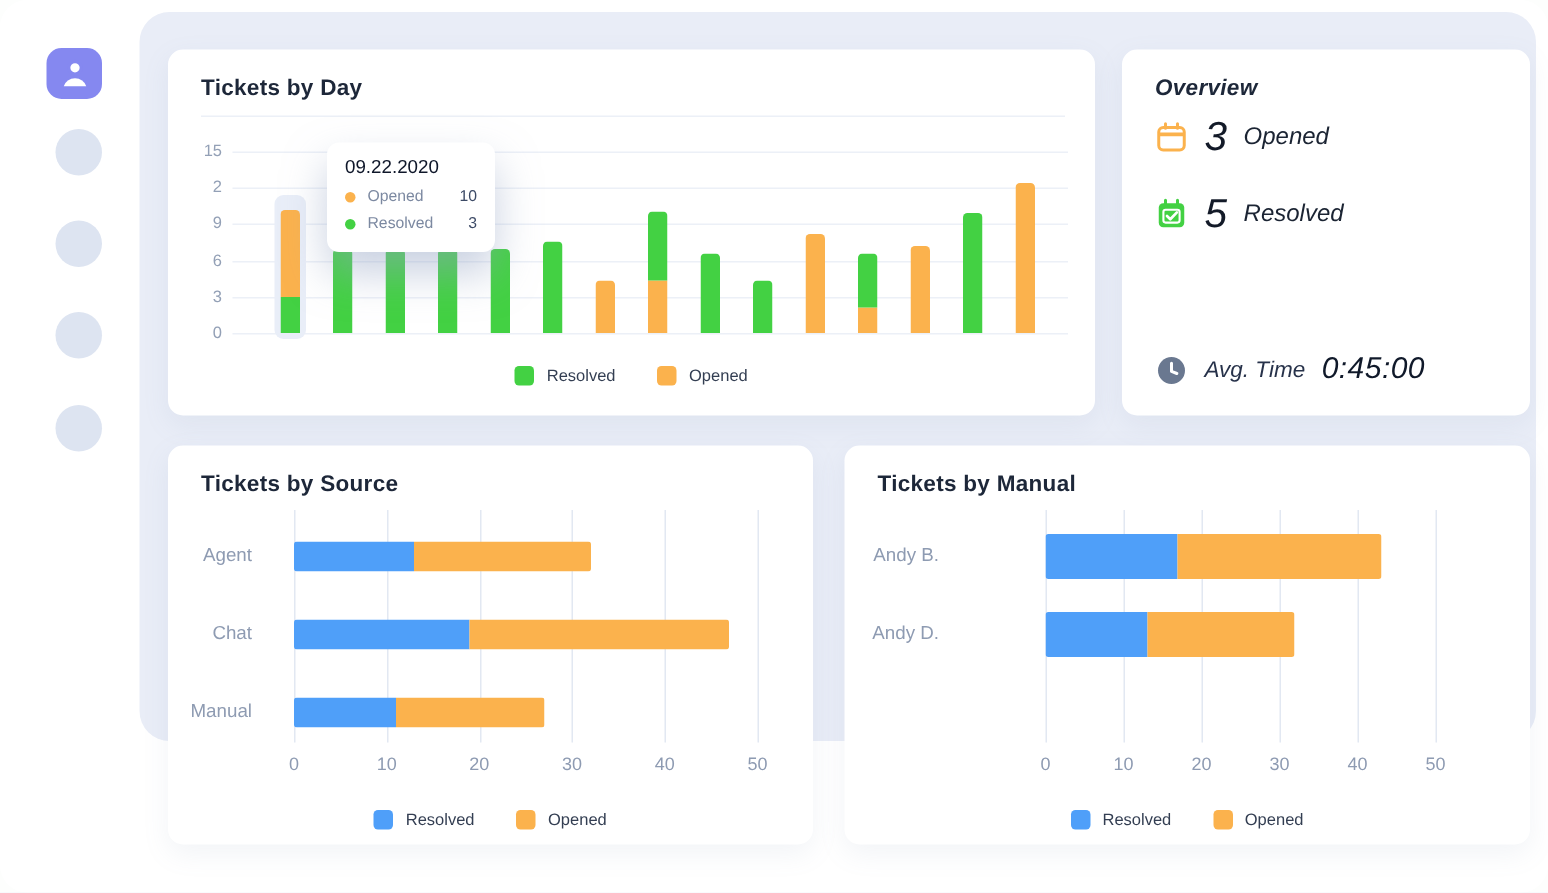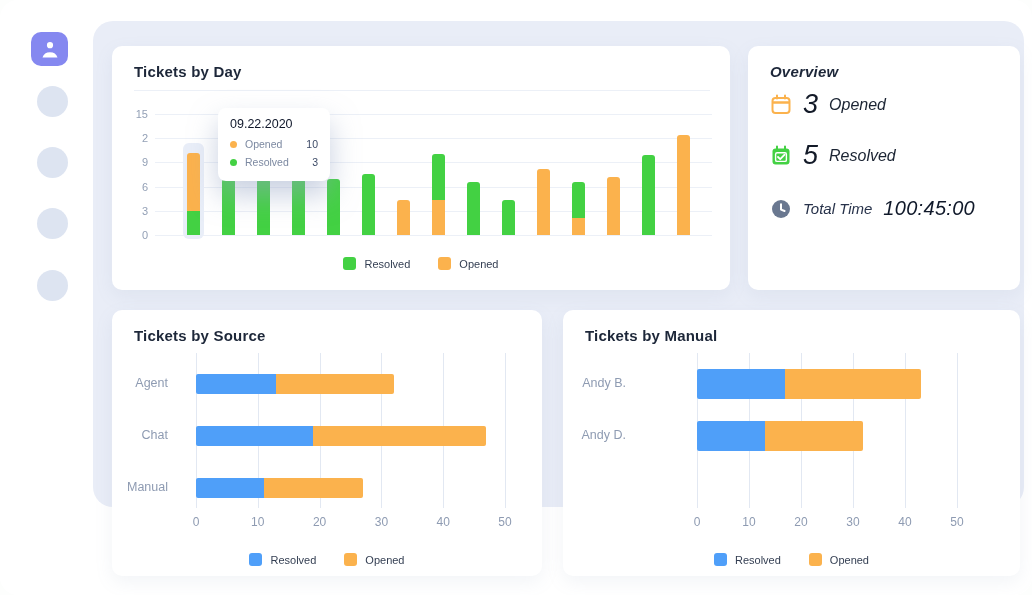--- a/index.html
+++ b/index.html
@@ -1,17 +1,17 @@
 <!DOCTYPE html>
 <html><head>
 <meta charset="utf-8">
 <style>
   html,body{margin:0;padding:0;background:#fdfefd;font-family:"Liberation Sans",sans-serif;}
   .app{position:relative;width:1032px;height:595px;background:#ffffff;border-radius:18px;overflow:hidden;margin:0 auto;}
-  .content{position:absolute;left:93px;top:21px;width:931px;height:486px;background:#e9edf7;border-radius:20px;}
+  .content{position:absolute;left:93px;top:8px;width:931px;height:486px;background:#e9edf7;border-radius:20px;}
   .sidebar{position:absolute;left:13px;top:8px;width:80px;height:579px;background:#ffffff;}
   .avatar{position:absolute;left:18px;top:24px;width:37px;height:34px;background:#8588f0;border-radius:10px;display:flex;align-items:center;justify-content:center;cursor:pointer;}
   .nav-dot{position:absolute;left:24px;width:31px;height:31px;border-radius:50%;background:#dde4f1;cursor:pointer;}
   .card{position:absolute;background:#ffffff;border-radius:10px;box-shadow:0 6px 18px rgba(125,145,175,0.10);}
   .card-title{position:absolute;left:22px;top:17px;font-size:15px;font-weight:600;letter-spacing:.2px;color:#1d2739;}
   .hline{position:absolute;left:22px;right:20px;top:44px;height:1px;background:#ecf0f7;}
   
   .grid-h{position:absolute;height:1px;background:#ecf0f7;}
   .grid-v{position:absolute;width:1px;background:#e2e8f2;}
   .ylabel{position:absolute;width:36px;text-align:right;font-size:11px;color:#93a0b6;}
@@ -170,29 +170,29 @@
           <svg width="22" height="22" viewBox="0 0 22 22">
             <path d="M7 1.5 v3 M15 1.5 v3" stroke="#43d143" stroke-width="2" stroke-linecap="round"></path>
             <rect x="2.5" y="3.5" width="17" height="16" rx="3" fill="#43d143"></rect>
             <rect x="5.6" y="7.8" width="10.8" height="8.6" rx="1.5" fill="none" stroke="#ffffff" stroke-width="1.4"></rect>
             <path d="M8 12 l2.2 2.2 L14.6 9.6" fill="none" stroke="#ffffff" stroke-width="1.8" stroke-linecap="round" stroke-linejoin="round"></path>
           </svg>
         </span>
         <span class="ov-num">5</span>
         <span class="ov-label">Resolved</span>
       </div>
-      <div class="ov-row" style="top:151px;">
+      <div class="ov-row" style="top:202px;">
         <span class="icon-box">
           <svg width="20" height="20" viewBox="0 0 20 20">
             <circle cx="10" cy="10" r="9" fill="#6a7890"></circle>
             <path d="M10 5.2 V10.6 l3.6 1.4" fill="none" stroke="#ffffff" stroke-width="2" stroke-linecap="round" stroke-linejoin="round"></path>
           </svg>
         </span>
-        <span class="ov-sub">Total Time</span>
-        <span class="ov-val">100:45:00</span>
+        <span class="ov-sub">Avg. Time</span>
+        <span class="ov-val">0:45:00</span>
       </div>
     </div>
 
     <div class="card" style="left:19px;top:289px;width:430px;height:266px;">
       <div class="card-title">Tickets by Source</div>
       <div id="source-plot" style="position:absolute;inset:0;">
           <div class="grid-v" style="left: 84px; top: 43px; height: 155px;"></div>
           <div class="tick-label" style="left: 64px; top: 205px;">0</div>
           <div class="grid-v" style="left: 145.8px; top: 43px; height: 155px;"></div>
           <div class="tick-label" style="left: 125.8px; top: 205px;">10</div>

